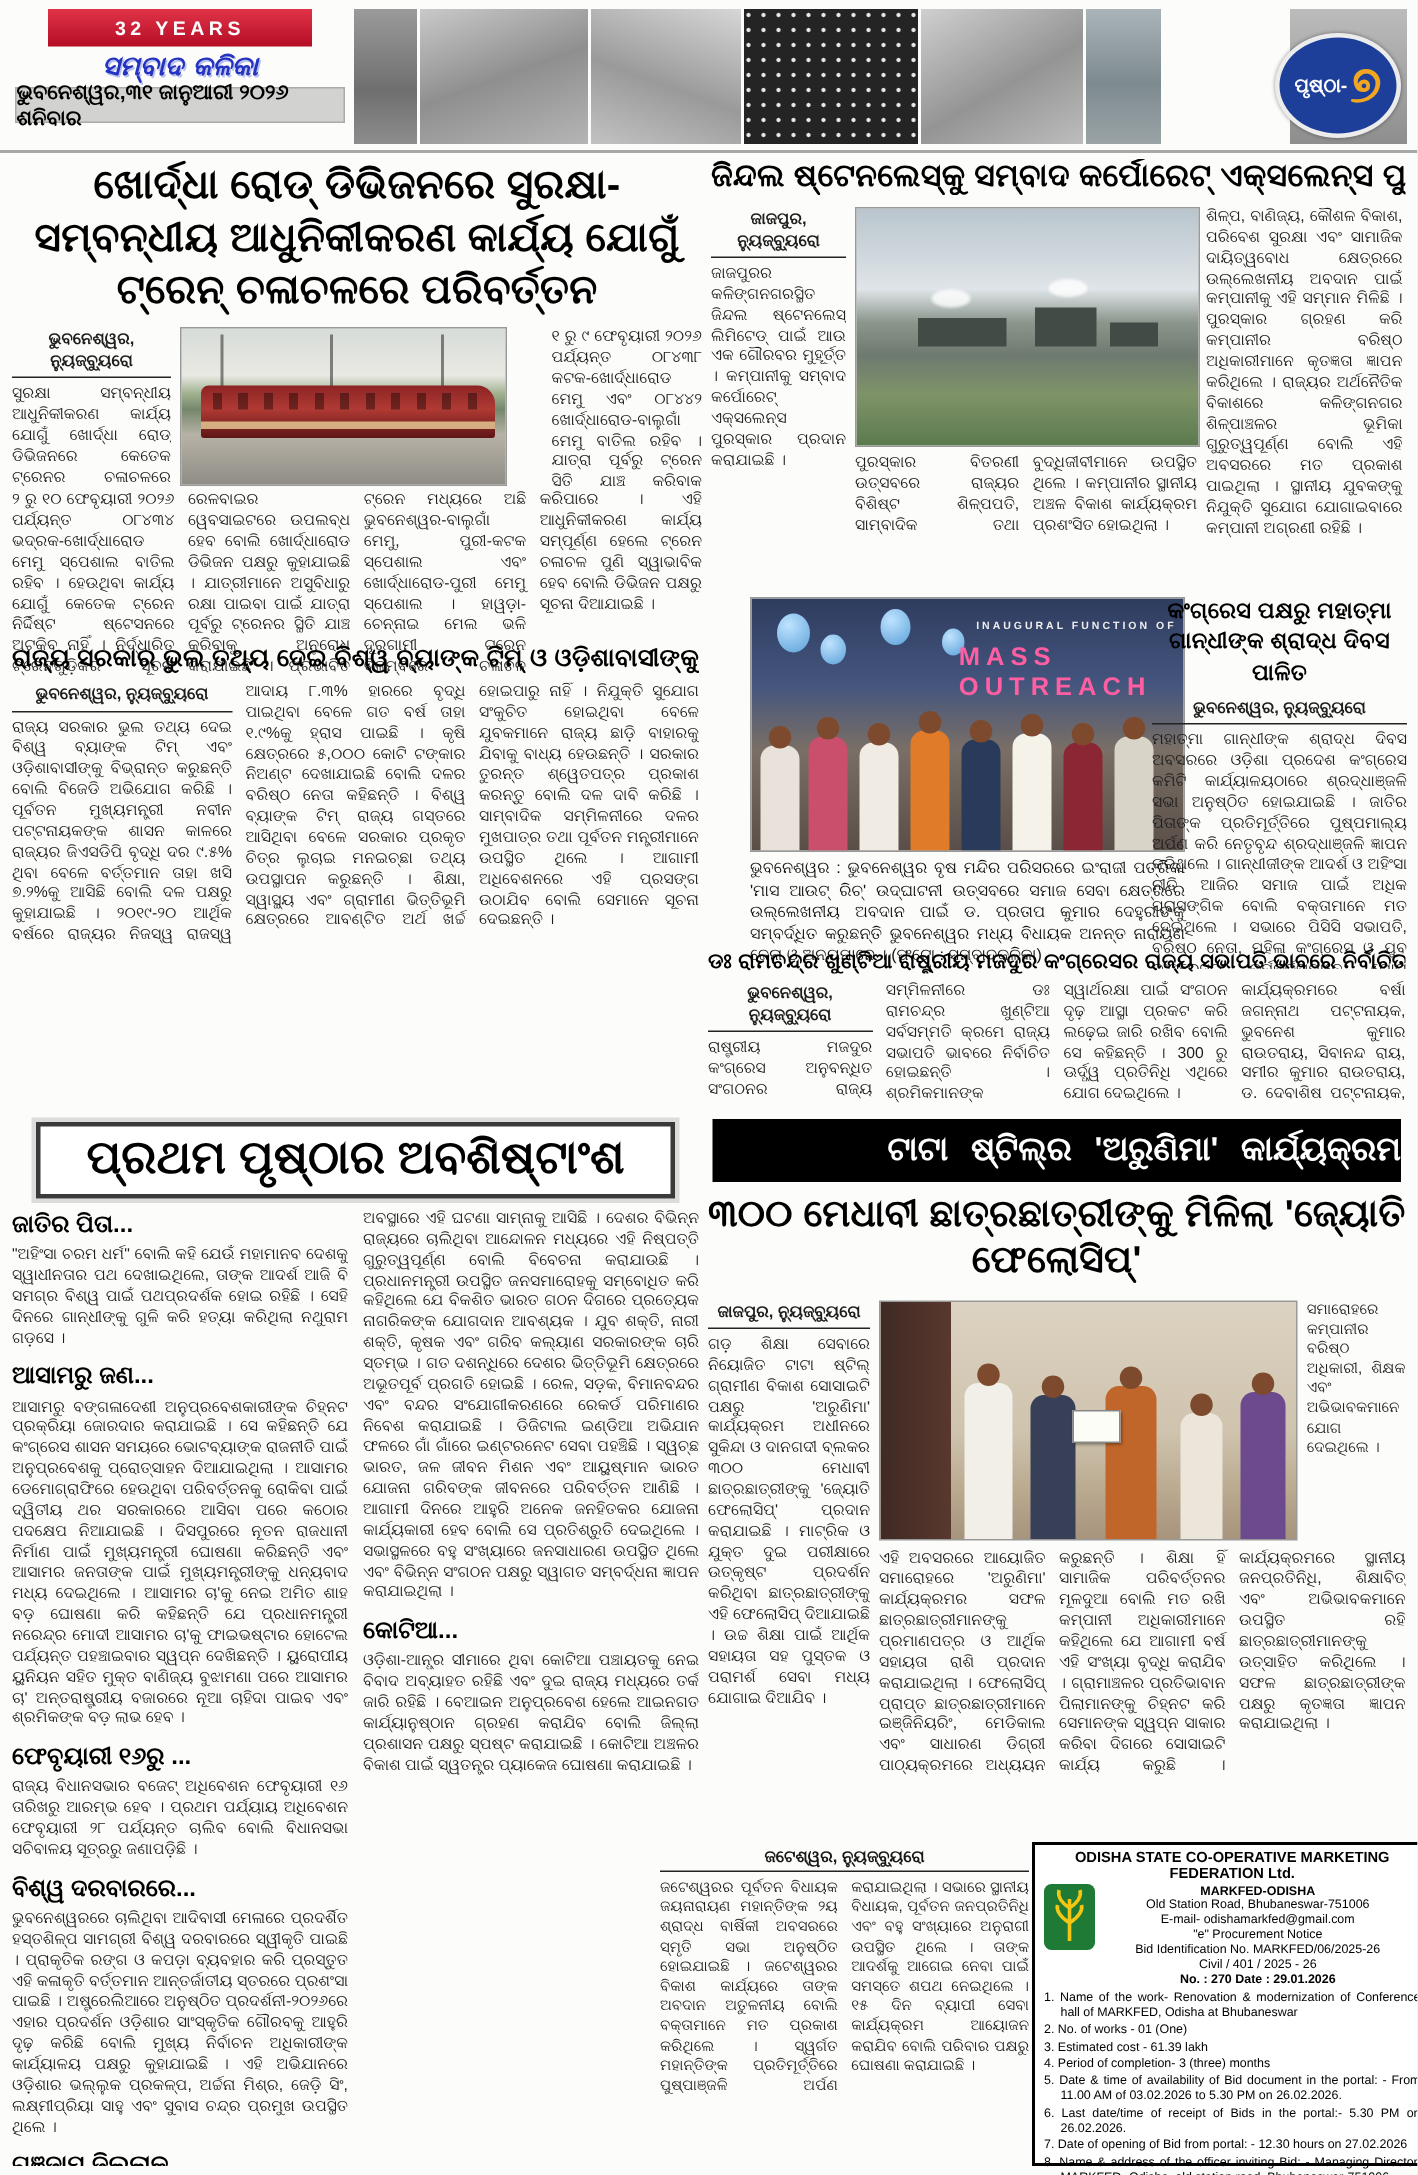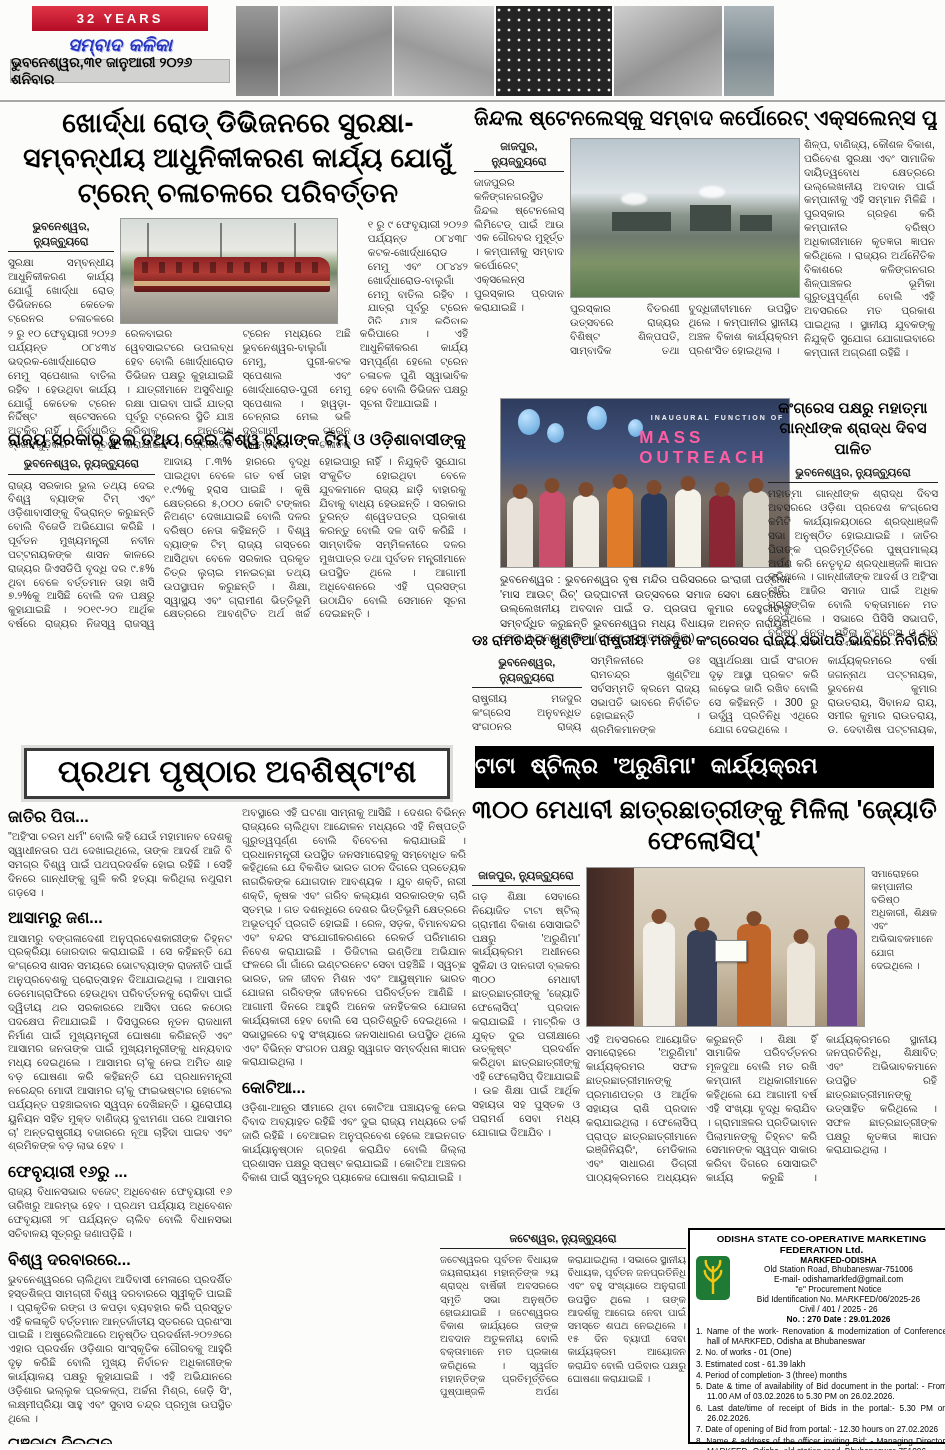--- a/index.html
+++ b/index.html
@@ -51,21 +51,21 @@
   .p-fig{position:absolute;bottom:0;width:26px;border-radius:9px 9px 0 0;}
   .p-fig::before{content:"";position:absolute;top:-13px;left:50%;transform:translateX(-50%);
                  width:15px;height:15px;border-radius:50%;background:#7d4a2e;}
   .ph-tata{background:linear-gradient(180deg,#ddd3c2 0%,#cfc3ae 55%,#b9a98f 80%,#a6947c 100%);}
   .curtain{position:absolute;left:0;top:0;bottom:0;width:17%;background:linear-gradient(90deg,#3f2a24,#59382e);}
   .cert{position:absolute;width:30px;height:20px;background:#fdfdf8;border:1px solid #888;box-shadow:1px 1px 2px rgba(0,0,0,.4);}
   .caption{font-size:10.8px;line-height:1.35;text-align:justify;font-weight:500;color:#111;}
   
   .gbanner{border:3px solid #3a3a3a;box-shadow:0 0 0 3px #dcdcda;background:#fff;text-align:center;
            font-size:31px;font-weight:900;padding:3px 0 6px;color:#000;}
-  .blackbar{background:#000;color:#fff;text-align:left;font-weight:bold;font-size:22px;
+  .blackbar{background:#000;color:#fff;text-align:right;font-weight:bold;font-size:22px;
             padding:7px 0 9px;word-spacing:9px;}
   
   .tender{border:2.5px solid #000;background:#fff;padding:3px 6px;font-size:8.3px;line-height:1.2;color:#000;}
   .tender .org{font-weight:bold;text-align:center;font-size:9.8px;line-height:1.15;}
   .tender .thead{text-align:center;margin-left:34px;}
   .tender .ti{padding-left:11px;text-indent:-11px;margin-top:1.5px;text-align:justify;}
   .rule-h{background:#a8a8a8;}
 </style>
 </head>
 <body>
@@ -82,20 +82,26 @@
 
   <div class="abs strip" style="left:236px;top:6px;width:622px;">
     <div class="tile" style="width:42px;background:linear-gradient(180deg,#9a9a9a,#6f6f6f 60%,#8d8d8d);"></div>
     <div class="tile" style="width:112px;background:linear-gradient(160deg,#c9c9c9,#8f8f8f 50%,#b5b5b5);"></div>
     <div class="tile" style="width:100px;background:linear-gradient(200deg,#d6d6d6,#9a9a9a 55%,#c2c2c2);"></div>
     <div class="tile" style="width:116px;background:#242424 radial-gradient(circle at 30% 40%, #e8e8e8 1px, transparent 1.8px);background-size:10px 10px;"></div>
     <div class="tile" style="width:108px;background:linear-gradient(150deg,#cfcfcf,#949494 55%,#bdbdbd);"></div>
     <div class="tile" style="width:50px;background:linear-gradient(180deg,#aab4b8,#7d8a90 55%,#9aa4a6);"></div>
   </div>
 
+  <div class="abs" style="left:860px;top:6px;width:78px;height:90px;background:linear-gradient(180deg,#bcbcbc,#8e8e8e);">
+    <div class="badge">
+      <span class="lbl">ପୃଷ୍ଠା-</span>
+      <span class="num">୭</span>
+    </div>
+  </div>
 
   <div class="abs rule-h" style="left:0;top:100px;width:945px;height:2px;"></div>
 
   <div class="abs" style="left:8px;top:106px;width:460px;">
     <div class="hl" style="font-size:27px;line-height:1.3;">ଖୋର୍ଦ୍ଧା ରୋଡ୍ ଡିଭିଜନରେ ସୁରକ୍ଷା-ସମ୍ବନ୍ଧୀୟ ଆଧୁନିକୀକରଣ କାର୍ଯ୍ୟ ଯୋଗୁଁ ଟ୍ରେନ୍ ଚଳାଚଳରେ ପରିବର୍ତ୍ତନ</div>
     <div style="display:flex;gap:6px;margin-top:7px;">
       <div class="body" style="width:112px;height:106px;">
         <div class="dl">ଭୁବନେଶ୍ୱର, ନ୍ୟୁଜ୍‌ବ୍ୟୁରୋ</div>
         <p>ସୁରକ୍ଷା ସମ୍ବନ୍ଧୀୟ ଆଧୁନିକୀକରଣ କାର୍ଯ୍ୟ ଯୋଗୁଁ ଖୋର୍ଦ୍ଧା ରୋଡ୍ ଡିଭିଜନରେ କେତେକ ଟ୍ରେନର ଚଳାଚଳରେ ପରିବର୍ତ୍ତନ କରାଯାଇଛି । ୦୮୪୩୧/୦୮୪୩୨ ଖୋର୍ଦ୍ଧାରୋଡ-ଭଦ୍ରକ-ଖୋର୍ଦ୍ଧାରୋଡ ମେମୁ ସ୍ପେଶାଲ ୧ ରୁ ୯ ଫେବୃୟାରୀ ୨୦୨୬ ପର୍ଯ୍ୟନ୍ତ ବାତିଲ ରହିବ ବୋଲି ରେଳବାଇ ସୂତ୍ରରୁ ପ୍ରକାଶ ।</p>
       </div>

